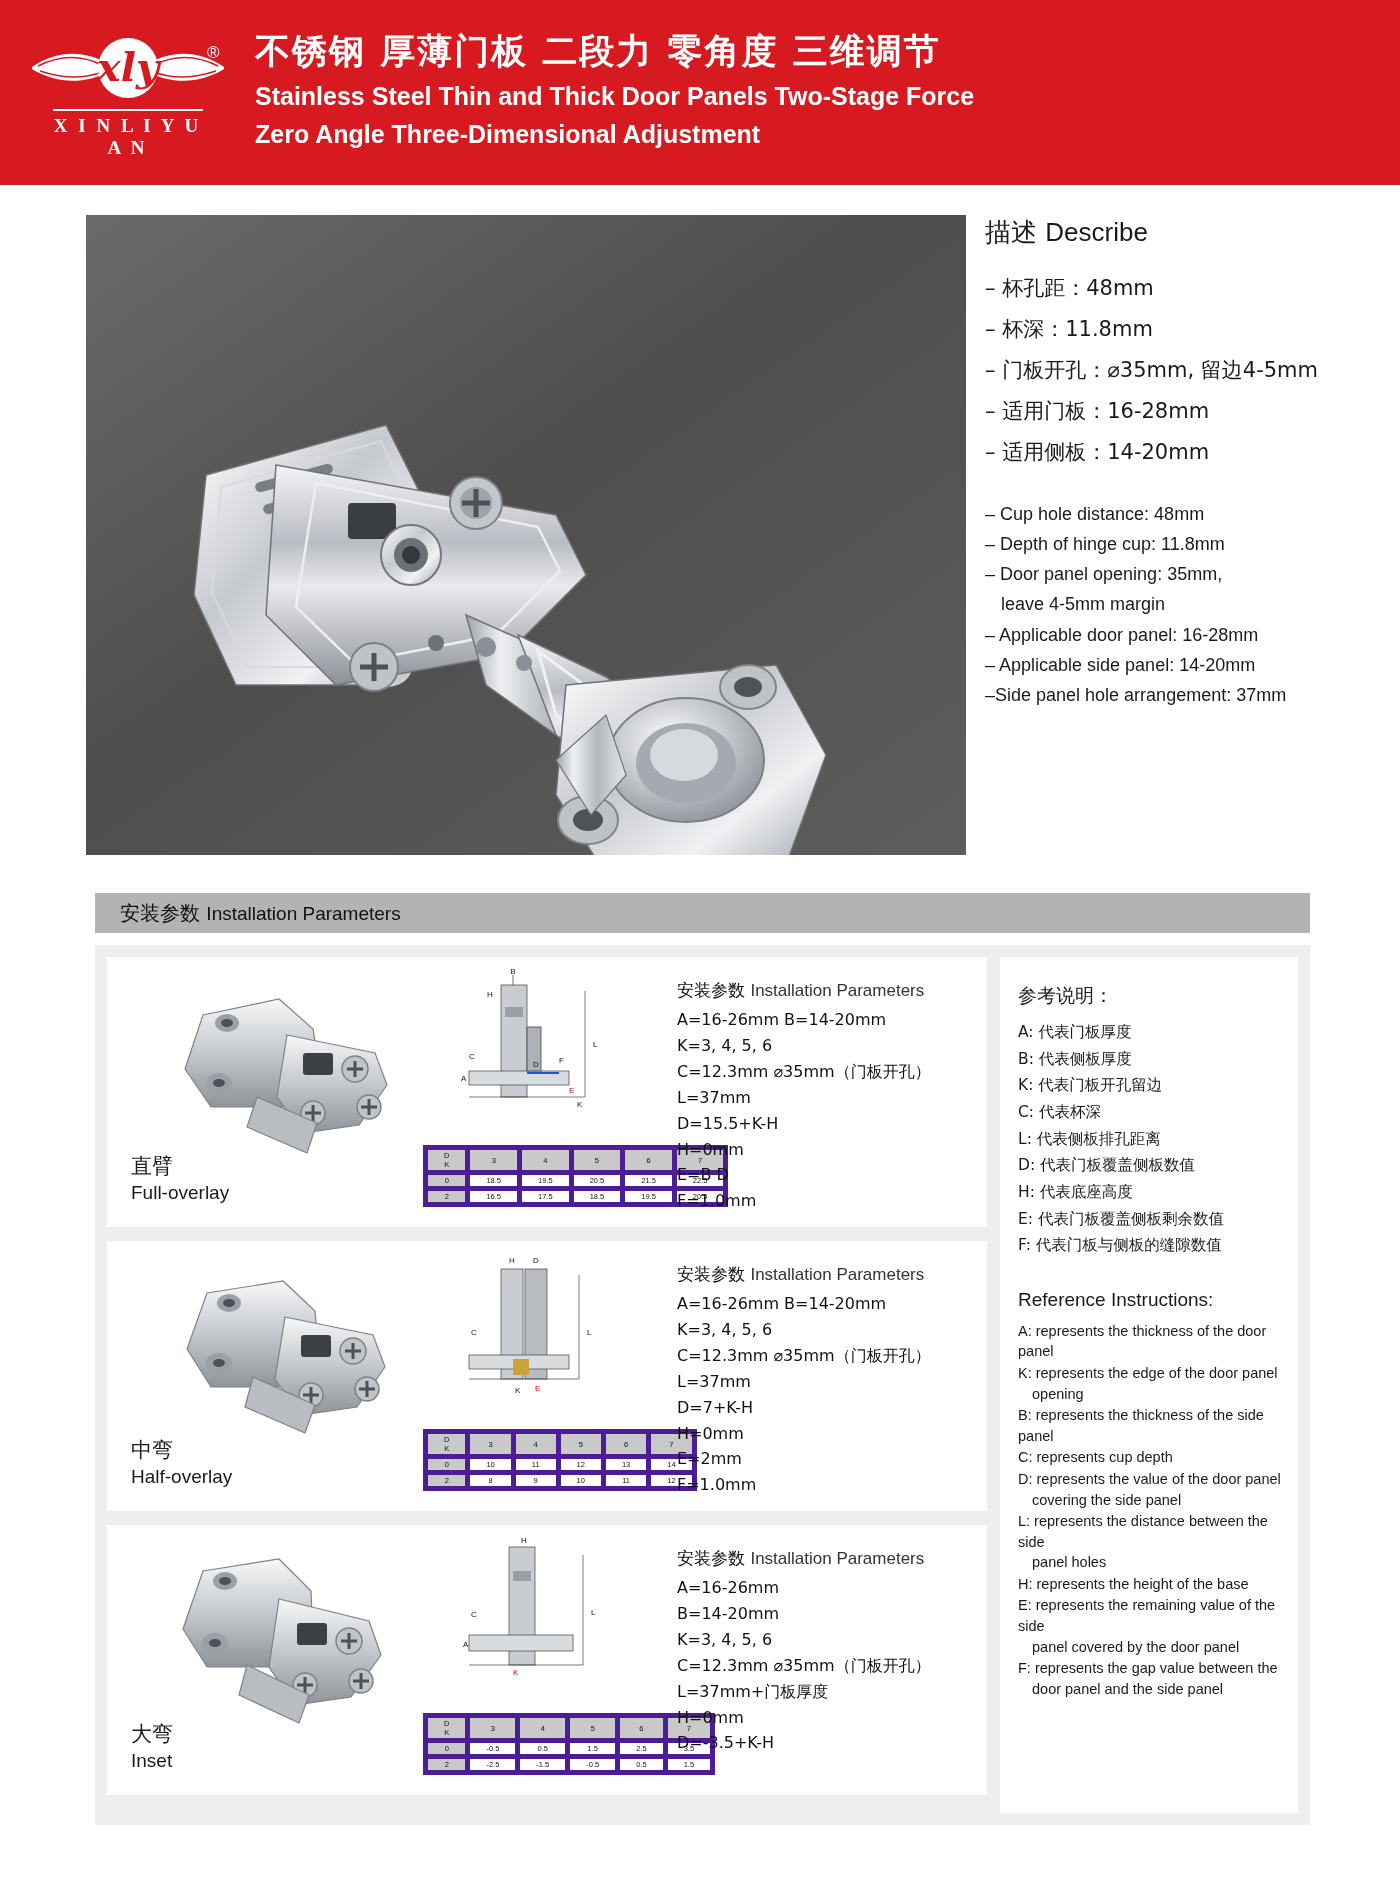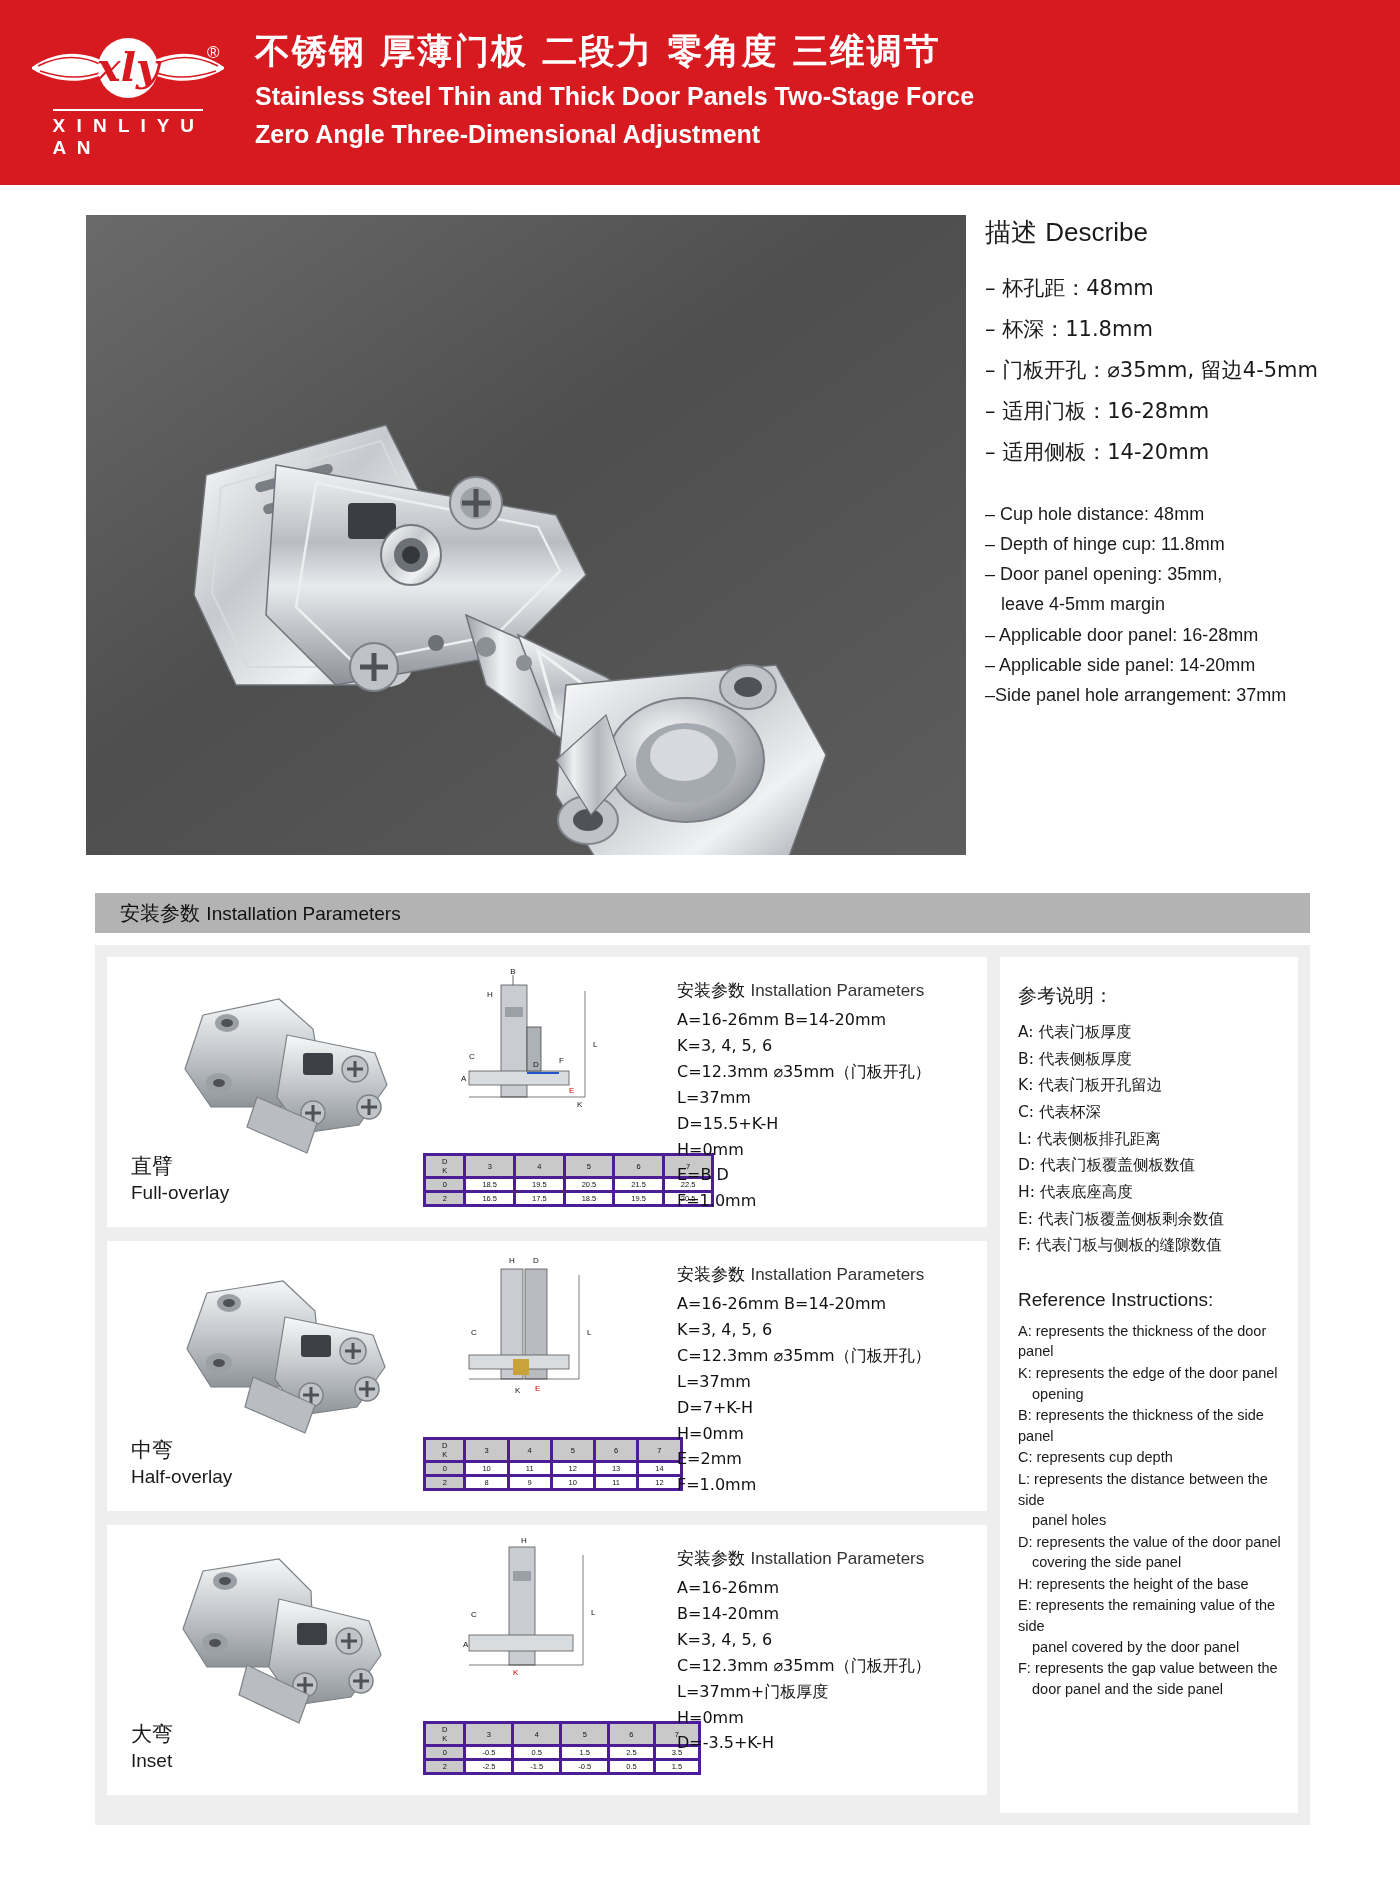--- a/index.html
+++ b/index.html
@@ -24,21 +24,21 @@
   }
   .logo-wings{
     position:relative;width:200px;height:72px;margin-top:6px;
   }
   .logo-wings svg{position:absolute;left:0;top:0;}
   .logo-reg{
     position:absolute;right:8px;top:10px;color:#fff;font-size:17px;
   }
   .logo-pinyin{
     margin-top:4px;color:#ffffff;font-size:19px;letter-spacing:3px;
-    font-weight:bold;border-top:2px solid #fff;padding-top:4px;width:150px;text-align:left;
+    font-weight:bold;border-top:2px solid #fff;padding-top:4px;width:150px;text-align:center;font-family:Liberation Serif, serif;
   }
   .header-text{
     padding-top:30px;color:#fff;
   }
   .header-cn{
     font-size:35px;font-weight:bold;letter-spacing:2px;line-height:1.25;
     font-family:"DejaVu Sans", sans-serif;
   }
   .header-en{
     font-size:25px;font-weight:bold;line-height:1.3;margin-top:6px;
@@ -145,21 +145,21 @@
     font-size:14.5px;line-height:1.42;margin-bottom:1px;
   }
   .ref-en-list li .cont{display:block;padding-left:14px;}
 
   
   .mini-table{
     position:absolute;left:14px;bottom:10px;width:190px;
     border-collapse:collapse;font-size:7.5px;
   }
   .mini-table td,.mini-table th{
-    border:3px solid #4c1d95;text-align:center;padding:1px 16px;color:#111;
+    border:5px solid #4c1d95;text-align:center;padding:1px 16px;color:#111;
     font-family:"Liberation Sans",sans-serif;font-weight:normal;
   }
   .mini-table thead td{background:#c9c9c9;}
   .mini-table td.hdr{background:#c9c9c9;width:16px;}
 </style>
 </head>
 <body>
 
 <div class="header">
   <div class="logo-block">
@@ -596,28 +596,28 @@
           <span>K: represents the edge of the door panel</span>
           <span class="cont">opening</span>
         </li>
         <li>
           <span>B: represents the thickness of the side panel</span>
         </li>
         <li>
           <span>C: represents cup depth</span>
         </li>
         <li>
+          <span>D: represents the value of the door panel</span>
+          <span class="cont">covering the side panel</span>
+        </li>
+        <li>
           <span>L: represents the distance between the side</span>
           <span class="cont">panel holes</span>
         </li>
         <li>
-          <span>D: represents the value of the door panel</span>
-          <span class="cont">covering the side panel</span>
-        </li>
-        <li>
           <span>H: represents the height of the base</span>
         </li>
         <li>
           <span>E: represents the remaining value of the side</span>
           <span class="cont">panel covered by the door panel</span>
         </li>
         <li>
           <span>F: represents the gap value between the</span>
           <span class="cont">door panel and the side panel</span>
         </li>

